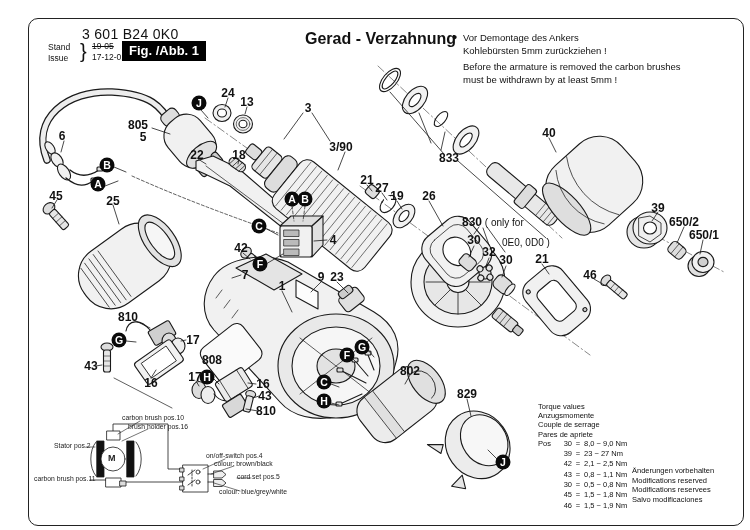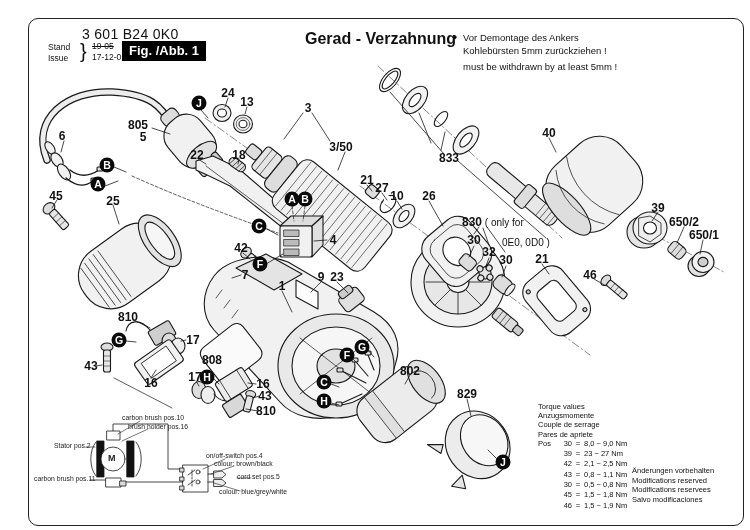--- a/index.html
+++ b/index.html
@@ -362,20 +362,21 @@
     <div>17-12-01</div>
   </div>
   <div class="figbox">Fig. /Abb. 1</div>
   <div class="title">Gerad - Verzahnung</div>
 
   <div class="warn">
     <span class="b">●</span>
     <div class="t">Vor Demontage des Ankers</div>
     <div class="t">Kohlebürsten 5mm zurückziehen !</div>
     <div class="gap"></div>
+    <div class="t">Before the armature is removed the carbon brushes</div>
     <div class="t">must be withdrawn by at least 5mm !</div>
   </div>
 
   <div class="note830">
     <div><span class="n">830</span>
       <span>( only for</span></div>
     <div class="l2">0E0, 0D0 )</div>
   </div>
 
   <div id="torque">
@@ -441,26 +442,26 @@
       <div class="plabel" style="left: 228px; top: 93px;">24</div>
       <div class="plabel" style="left: 247px; top: 102px;">13</div>
       <div class="plabel" style="left: 138px; top: 125px;">805</div>
       <div class="plabel" style="left: 143px; top: 137px;">5</div>
       <div class="plabel" style="left: 62px; top: 136px;">6</div>
       <div class="plabel" style="left: 56px; top: 196px;">45</div>
       <div class="plabel" style="left: 113px; top: 201px; text-align: right;">25</div>
       <div class="plabel" style="left: 197px; top: 155px;">22</div>
       <div class="plabel" style="left: 239px; top: 155px;">18</div>
       <div class="plabel" style="left: 308px; top: 108px;">3</div>
-      <div class="plabel" style="left: 341px; top: 147px;">3/50</div>
+      <div class="plabel" style="left: 341px; top: 147px;">3/90</div>
       <div class="plabel" style="left: 449px; top: 158px;">833</div>
       <div class="plabel" style="left: 549px; top: 133px;">40</div>
       <div class="plabel" style="left: 367px; top: 180px;">21</div>
       <div class="plabel" style="left: 382px; top: 188px;">27</div>
-      <div class="plabel" style="left: 397px; top: 196px;">10</div>
+      <div class="plabel" style="left: 397px; top: 196px;">19</div>
       <div class="plabel" style="left: 429px; top: 196px;">26</div>
       <div class="plabel" style="left: 333px; top: 240px;">4</div>
       <div class="plabel" style="left: 241px; top: 248px;">42</div>
       <div class="plabel" style="left: 245px; top: 275px;">7</div>
       <div class="plabel" style="left: 321px; top: 277px;">9</div>
       <div class="plabel" style="left: 337px; top: 277px;">23</div>
       <div class="plabel" style="left: 282px; top: 286px;">1</div>
       <div class="plabel" style="left: 474px; top: 240px;">30</div>
       <div class="plabel" style="left: 489px; top: 252px;">32</div>
       <div class="plabel" style="left: 506px; top: 260px;">30</div>

